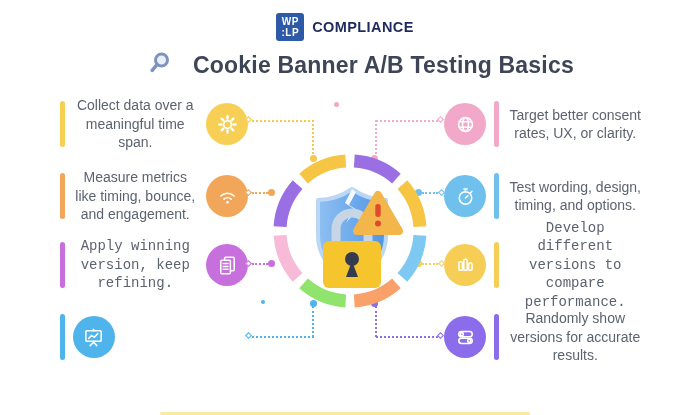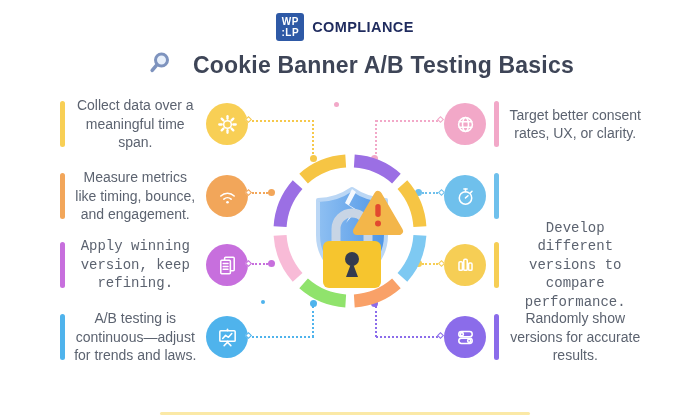--- a/index.html
+++ b/index.html
@@ -127,21 +127,20 @@
         <rect x="5" y="6.5" width="10" height="14" rx="1" fill="#C76FDD"></rect>
         <line x1="7.5" y1="10" x2="12.5" y2="10"></line>
         <line x1="7.5" y1="13" x2="12.5" y2="13"></line>
         <line x1="7.5" y1="16" x2="12.5" y2="16"></line>
       </svg>
     </div>
   </div>
 
   <div class="item item-left r4">
     <div class="accent-bar" style="background-color: rgb(79, 179, 236);"></div>
-    <div class="item-text">A/B testing is continuous—adjust for trends and laws.</div>
     <div class="icon-circle" style="background-color: rgb(79, 179, 236);">
       <svg viewBox="0 0 24 24">
         <rect x="4" y="5" width="16" height="11" rx="1"></rect>
         <polyline points="7,13 10,9.8 13,11.8 16.5,7.8"></polyline>
         <line x1="12" y1="16" x2="12" y2="17.5"></line>
         <line x1="12" y1="17" x2="8.5" y2="20.5"></line>
         <line x1="12" y1="17" x2="15.5" y2="20.5"></line>
         <line x1="12" y1="3.5" x2="12" y2="5"></line>
       </svg>
     </div>
@@ -164,20 +163,21 @@
     <div class="icon-circle" style="background-color: rgb(111, 192, 236);">
       <svg viewBox="0 0 24 24">
         <circle cx="12" cy="13.5" r="6.5"></circle>
         <line x1="10.3" y1="4.2" x2="13.7" y2="4.2"></line>
         <line x1="12" y1="4.2" x2="12" y2="7"></line>
         <line x1="17.2" y1="8.2" x2="18.8" y2="6.6"></line>
         <line x1="12" y1="13.5" x2="14.6" y2="11.2"></line>
       </svg>
     </div>
     <div class="accent-bar" style="background-color: rgb(111, 192, 236);"></div>
+    <div class="item-text">Test wording, design, timing, and options.</div>
   </div>
 
   <div class="item item-right r4">
     <div class="icon-circle" style="background-color: rgb(139, 108, 234);">
       <svg viewBox="0 0 24 24">
         <rect x="5" y="5.8" width="14" height="5.4" rx="2.7"></rect>
         <circle cx="8.2" cy="8.5" r="1.6"></circle>
         <rect x="5" y="12.8" width="14" height="5.4" rx="2.7"></rect>
         <circle cx="15.8" cy="15.5" r="1.6"></circle>
       </svg>

